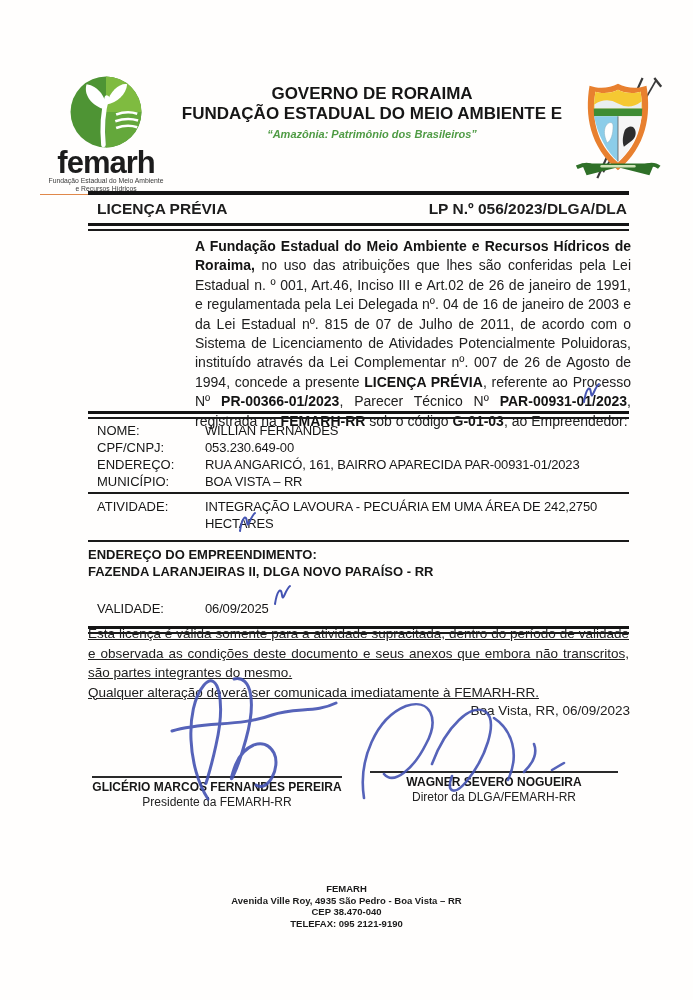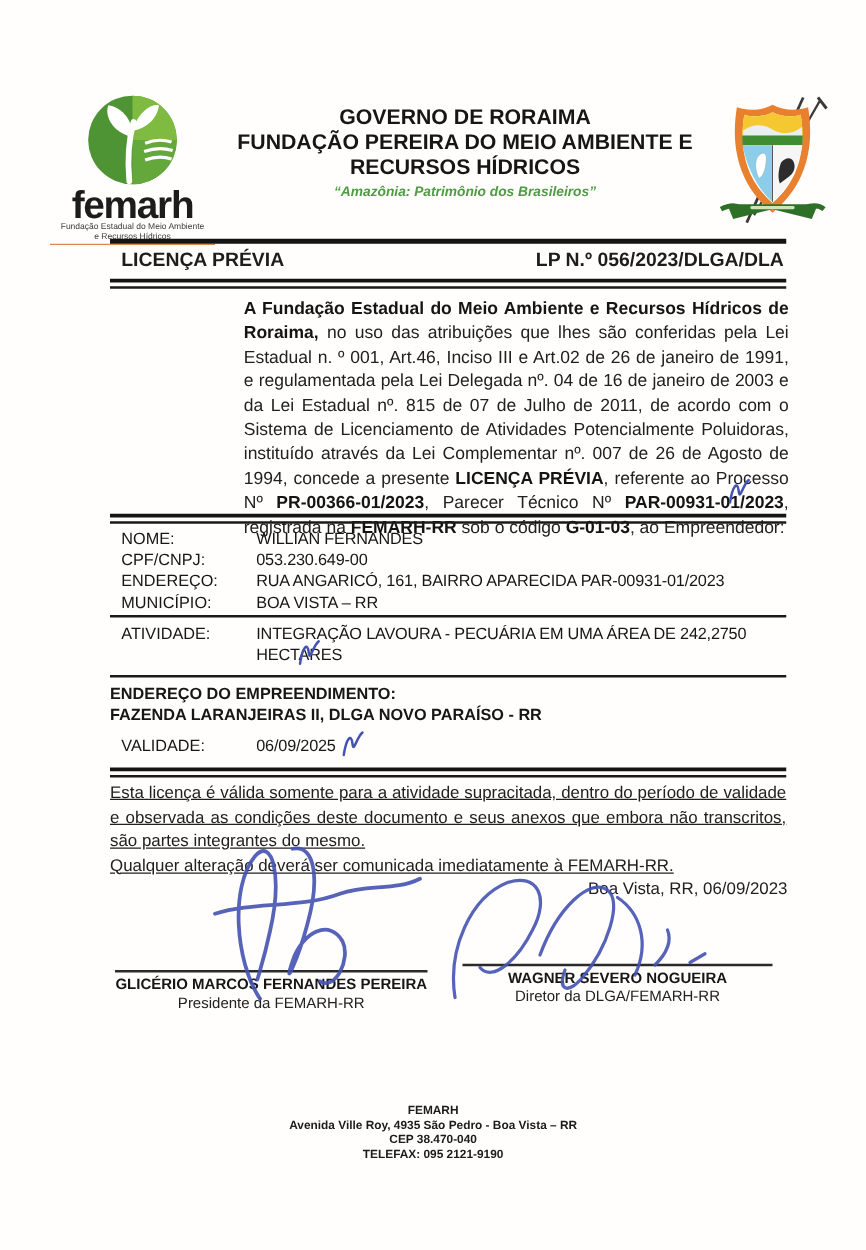--- a/index.html
+++ b/index.html
@@ -32,21 +32,21 @@
   .rows { padding:3px 0 2px 0; }
   .row { display:flex; font-weight:normal; font-size:13px; line-height:17px; color:#161616; }
   .row .lbl { width:108px; padding-left:9px; flex-shrink:0; }
   .row .val { flex:1; letter-spacing:-0.15px; }
   
   .activity { position:absolute; top:489px; left:88px; width:541px; }
   .activity .rows { padding:9px 0 8px 0; }
   
   .site { position:absolute; top:546px; left:88px; width:541px; font-size:13px; font-weight:bold; color:#161616; }
   .site-line { line-height:17px; }
-  .validade-row { margin-top:8px; }
+  .validade-row { margin-top:20px; }
   .site .rule-dbl { margin-top:9px; }
   
   .conditions { position:absolute; top:624px; left:88px; width:541px; font-size:13.5px; line-height:19.5px; text-align:justify; color:#202020;text-decoration:underline; }
   .conditions p { margin:0; }
   
   .dateline { position:absolute; top:703px; right:63px; font-size:13.5px; color:#202020; }
   .sig-block { position:absolute; text-align:center; }
   .sig-left  { top:776px; left:92px;  width:250px; }
   .sig-right { top:771px; left:370px; width:248px; }
   .sig-line { border-top:2px solid #2a2a2a; margin-bottom:2px; }
@@ -85,22 +85,21 @@
       </span>
       <div class="logo-word">femarh</div>
       <div class="logo-tag">
         <div>Fundação Estadual do Meio Ambiente</div>
         <div>e Recursos Hídricos</div>
       </div>
     </div>
 
     <div class="header-center">
       <div class="org-line">GOVERNO DE RORAIMA</div>
-      <div class="org-line">FUNDAÇÃO PEREIRA DO MEIO AMBIENTE E</div>
-      <div class="org-line">RECURSOS HÍDRICOS</div>
+      <div class="org-line">FUNDAÇÃO ESTADUAL DO MEIO AMBIENTE E</div>
       <div class="motto">“Amazônia: Patrimônio dos Brasileiros”</div>
     </div>
 
     <div class="coat-block">
       <svg width="92" height="110" viewBox="0 0 90 112">
         <path d="M70,2 L24,104" stroke="#3a3a3a" stroke-width="2.2"></path>
         <path d="M84,4 L30,98" stroke="#3a3a3a" stroke-width="1.8"></path>
         <path d="M82,2 l7,9" stroke="#3a3a3a" stroke-width="2.4"></path>
         <path d="M45,8 C54,13 66,13 74,10 C79,40 74,72 45,96 C16,72 11,40 16,10 C24,13 36,13 45,8 Z" fill="#e8802f"></path>
         <path d="M45,14 C52,18 62,18 68,16 C72,42 68,68 45,88 C22,68 18,42 22,16 C28,18 38,18 45,14 Z" fill="#ffffff"></path>

